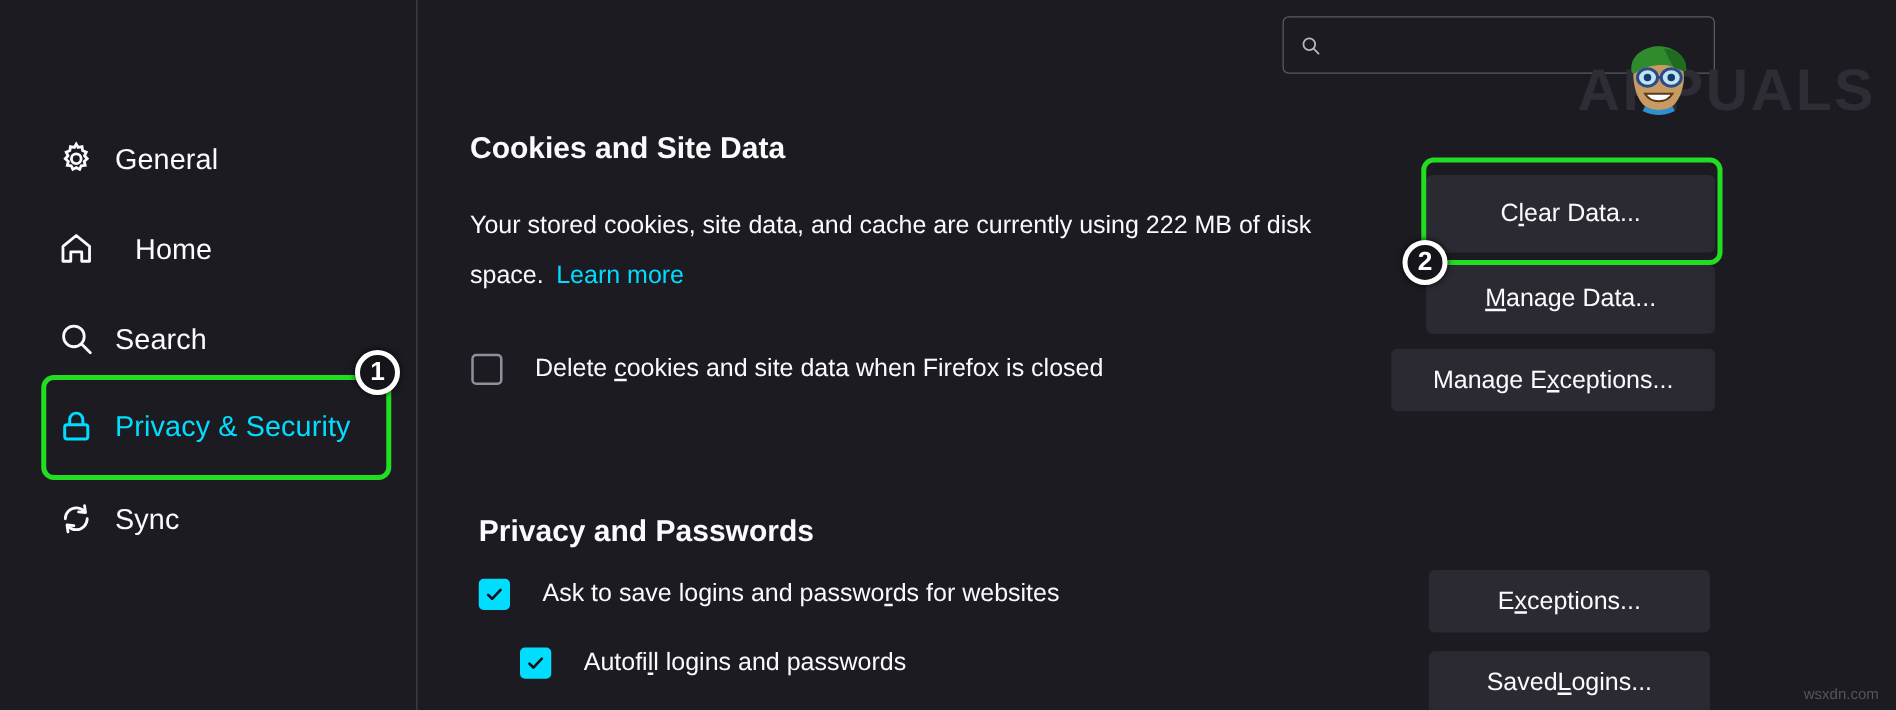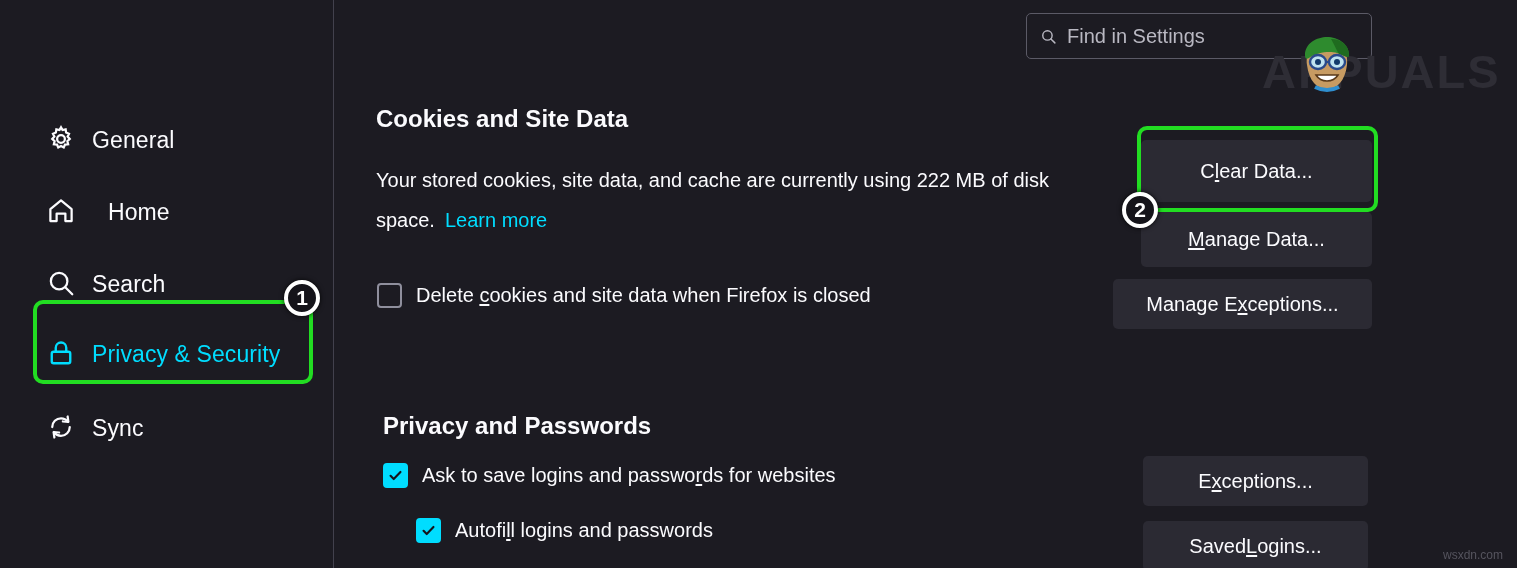--- a/index.html
+++ b/index.html
@@ -24,21 +24,21 @@
     width: 334px; height: 568px;
     background: #1c1b22;
     border-right: 1px solid #42414d;
   }
   .nav-item {
     position: absolute;
     left: 34px;
     width: 278px;
     height: 54px;
     display: flex;
-    align-items: flex-end;
+    align-items: center;
     gap: 16px;
     padding-left: 12px;
     border-radius: 6px;
     color: #fbfbfe;
     font-size: 23px;
     letter-spacing: 0.1px;
   }
   .nav-item .nav-icon {
     width: 30px; height: 30px;
     display: flex; align-items: center; justify-content: center;
@@ -109,21 +109,21 @@
     color: #00ddff;
     text-decoration: none;
     margin-left: 10px;
   }
 
   
   .check-row {
     position: absolute;
     display: flex;
     align-items: center;
-    gap: 14px;
+    gap: 26px;
     color: #fbfbfe;
     font-size: 20px;
     white-space: nowrap;
   }
   #row-delete-cookies { left: 42px; top: 283px; }
   #row-ask-save       { left: 48px; top: 463px; text-align: right; }
   #row-autofill       { left: 81px; top: 518px; }
 
   .cb {
     width: 25px; height: 25px;
@@ -269,21 +269,20 @@
 
   <div id="main">
 
     <div id="find-settings">
       <span class="mag">
         <svg width="17" height="17" viewBox="0 0 24 24" fill="none" stroke="#b9b8c2" stroke-width="2" stroke-linecap="round">
           <circle cx="10.5" cy="10.5" r="6.6"></circle>
           <path d="M15.4 15.4L21 21"></path>
         </svg>
       </span>
-      <input id="find-settings-input" type="text" placeholder="Find in Settings" style="">
     </div>
 
     <div class="section-title" id="cookies-title">Cookies and Site Data</div>
 
     <div id="cookies-desc">
       <span>Your stored cookies, site data, and cache are currently using 222 MB of disk space.</span><a href="#" id="cookies-learn-more">Learn more</a>
     </div>
 
     <label class="check-row" id="row-delete-cookies">
       <span class="cb off"></span>

